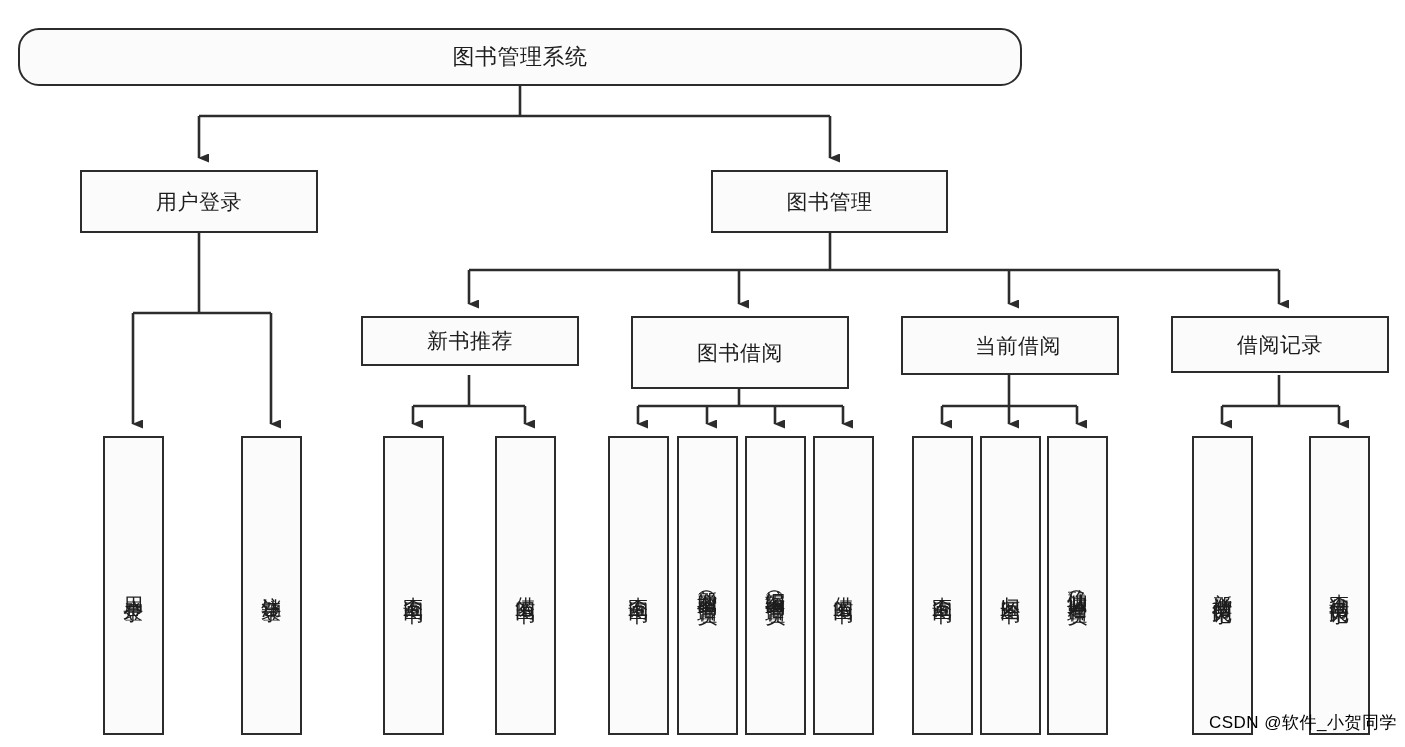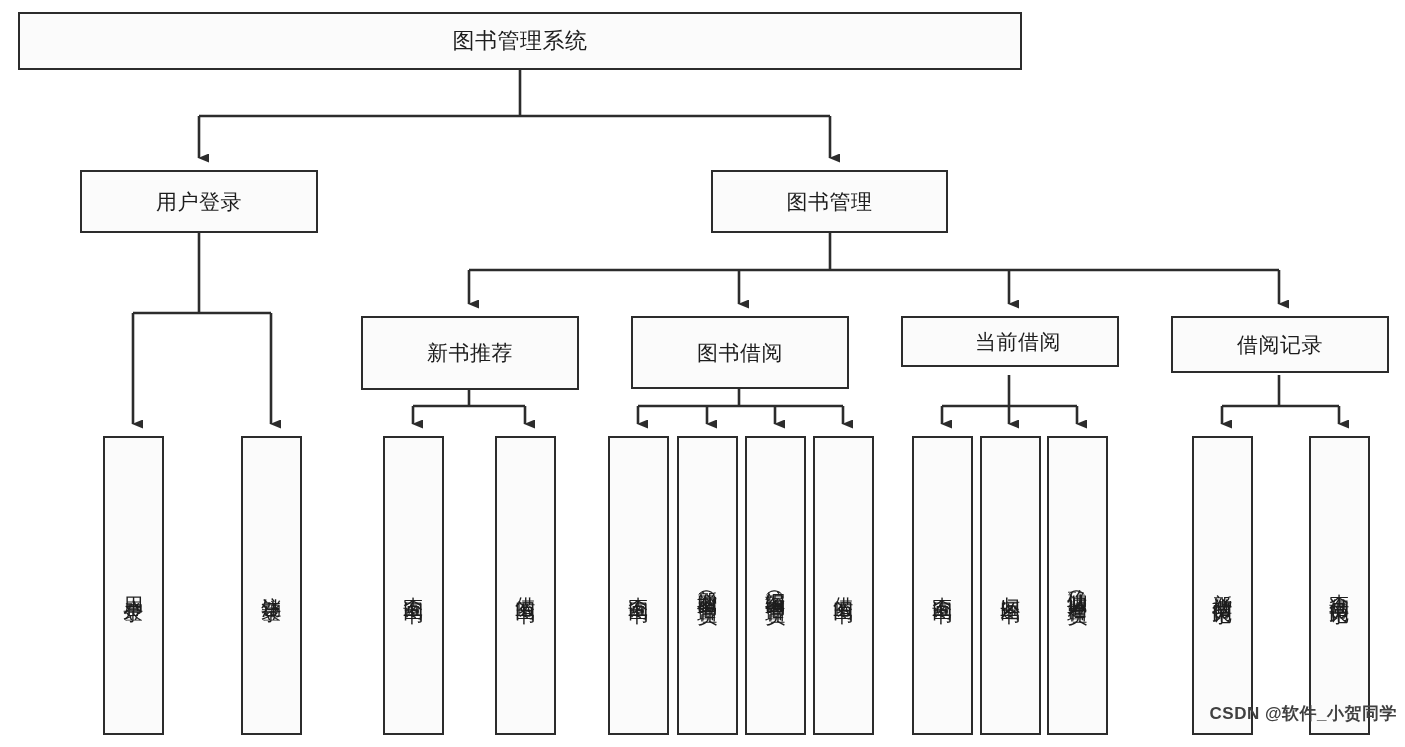--- a/index.html
+++ b/index.html
@@ -50,27 +50,26 @@
     writing-mode: vertical-rl;
     text-orientation: upright;
     letter-spacing: 2.5px;
     font-size: 20px;
     white-space: nowrap;
   }
   .node.root .node-label { font-size: 22px; }
   .watermark {
     position: absolute;
     right: 8px;
-    bottom: 22px;
+    bottom: 13px;
     font-size: 17px;
-    color: #404040;
+    color: #000000;
     letter-spacing: 0.5px;
     white-space: nowrap;
     font-family: "Liberation Sans", sans-serif;
-    font-weight: bold;
   }
 </style>
 </head>
 <body>
 
 <div id="diagram-root">
 
   <svg class="wires" viewBox="0 0 1405 747">
     <defs>
       <marker id="arrowhead" markerWidth="9" markerHeight="11" refX="4.5" refY="10" orient="auto" markerUnits="userSpaceOnUse">
@@ -114,38 +113,38 @@
       <path d="M1009,406 L1009,424" marker-end="url(#arrowhead)"></path>
       <path d="M1077,406 L1077,424" marker-end="url(#arrowhead)"></path>
 
       <path d="M1279,375 L1279,406"></path>
       <path d="M1222,406 L1339,406"></path>
       <path d="M1222,406 L1222,424" marker-end="url(#arrowhead)"></path>
       <path d="M1339,406 L1339,424" marker-end="url(#arrowhead)"></path>
     </g>
   </svg>
 
-  <div class="node root" style="left:18px; top:12px; width:1004px; height:58px;">
+  <div class="node root" style="left:18px; top:28px; width:1004px; height:58px;border-radius:21px;">
     <span class="node-label">图书管理系统</span>
   </div>
 
   <div class="node" style="left:80px; top:170px; width:238px; height:63px;">
     <span class="node-label">用户登录</span>
   </div>
   <div class="node" style="left:711px; top:170px; width:237px; height:63px;">
     <span class="node-label">图书管理</span>
   </div>
 
-  <div class="node" style="left:361px; top:316px; width:218px; height:74px;">
+  <div class="node" style="left:361px; top:316px; width:218px; height:50px;">
     <span class="node-label">新书推荐</span>
   </div>
   <div class="node" style="left:631px; top:316px; width:218px; height:73px;">
     <span class="node-label">图书借阅</span>
   </div>
-  <div class="node" style="left:901px; top:316px; width:218px; height:51px;padding-left:16px;">
+  <div class="node" style="left:901px; top:316px; width:218px; height:59px;padding-left:16px;">
     <span class="node-label">当前借阅</span>
   </div>
   <div class="node" style="left:1171px; top:316px; width:218px; height:57px;">
     <span class="node-label">借阅记录</span>
   </div>
 
   <div class="node vertical" style="left:103px; top:436px; width:61px; height:299px;">
     <span class="node-label">用户登录</span>
   </div>
   <div class="node vertical" style="left:241px; top:436px; width:61px; height:299px;">

